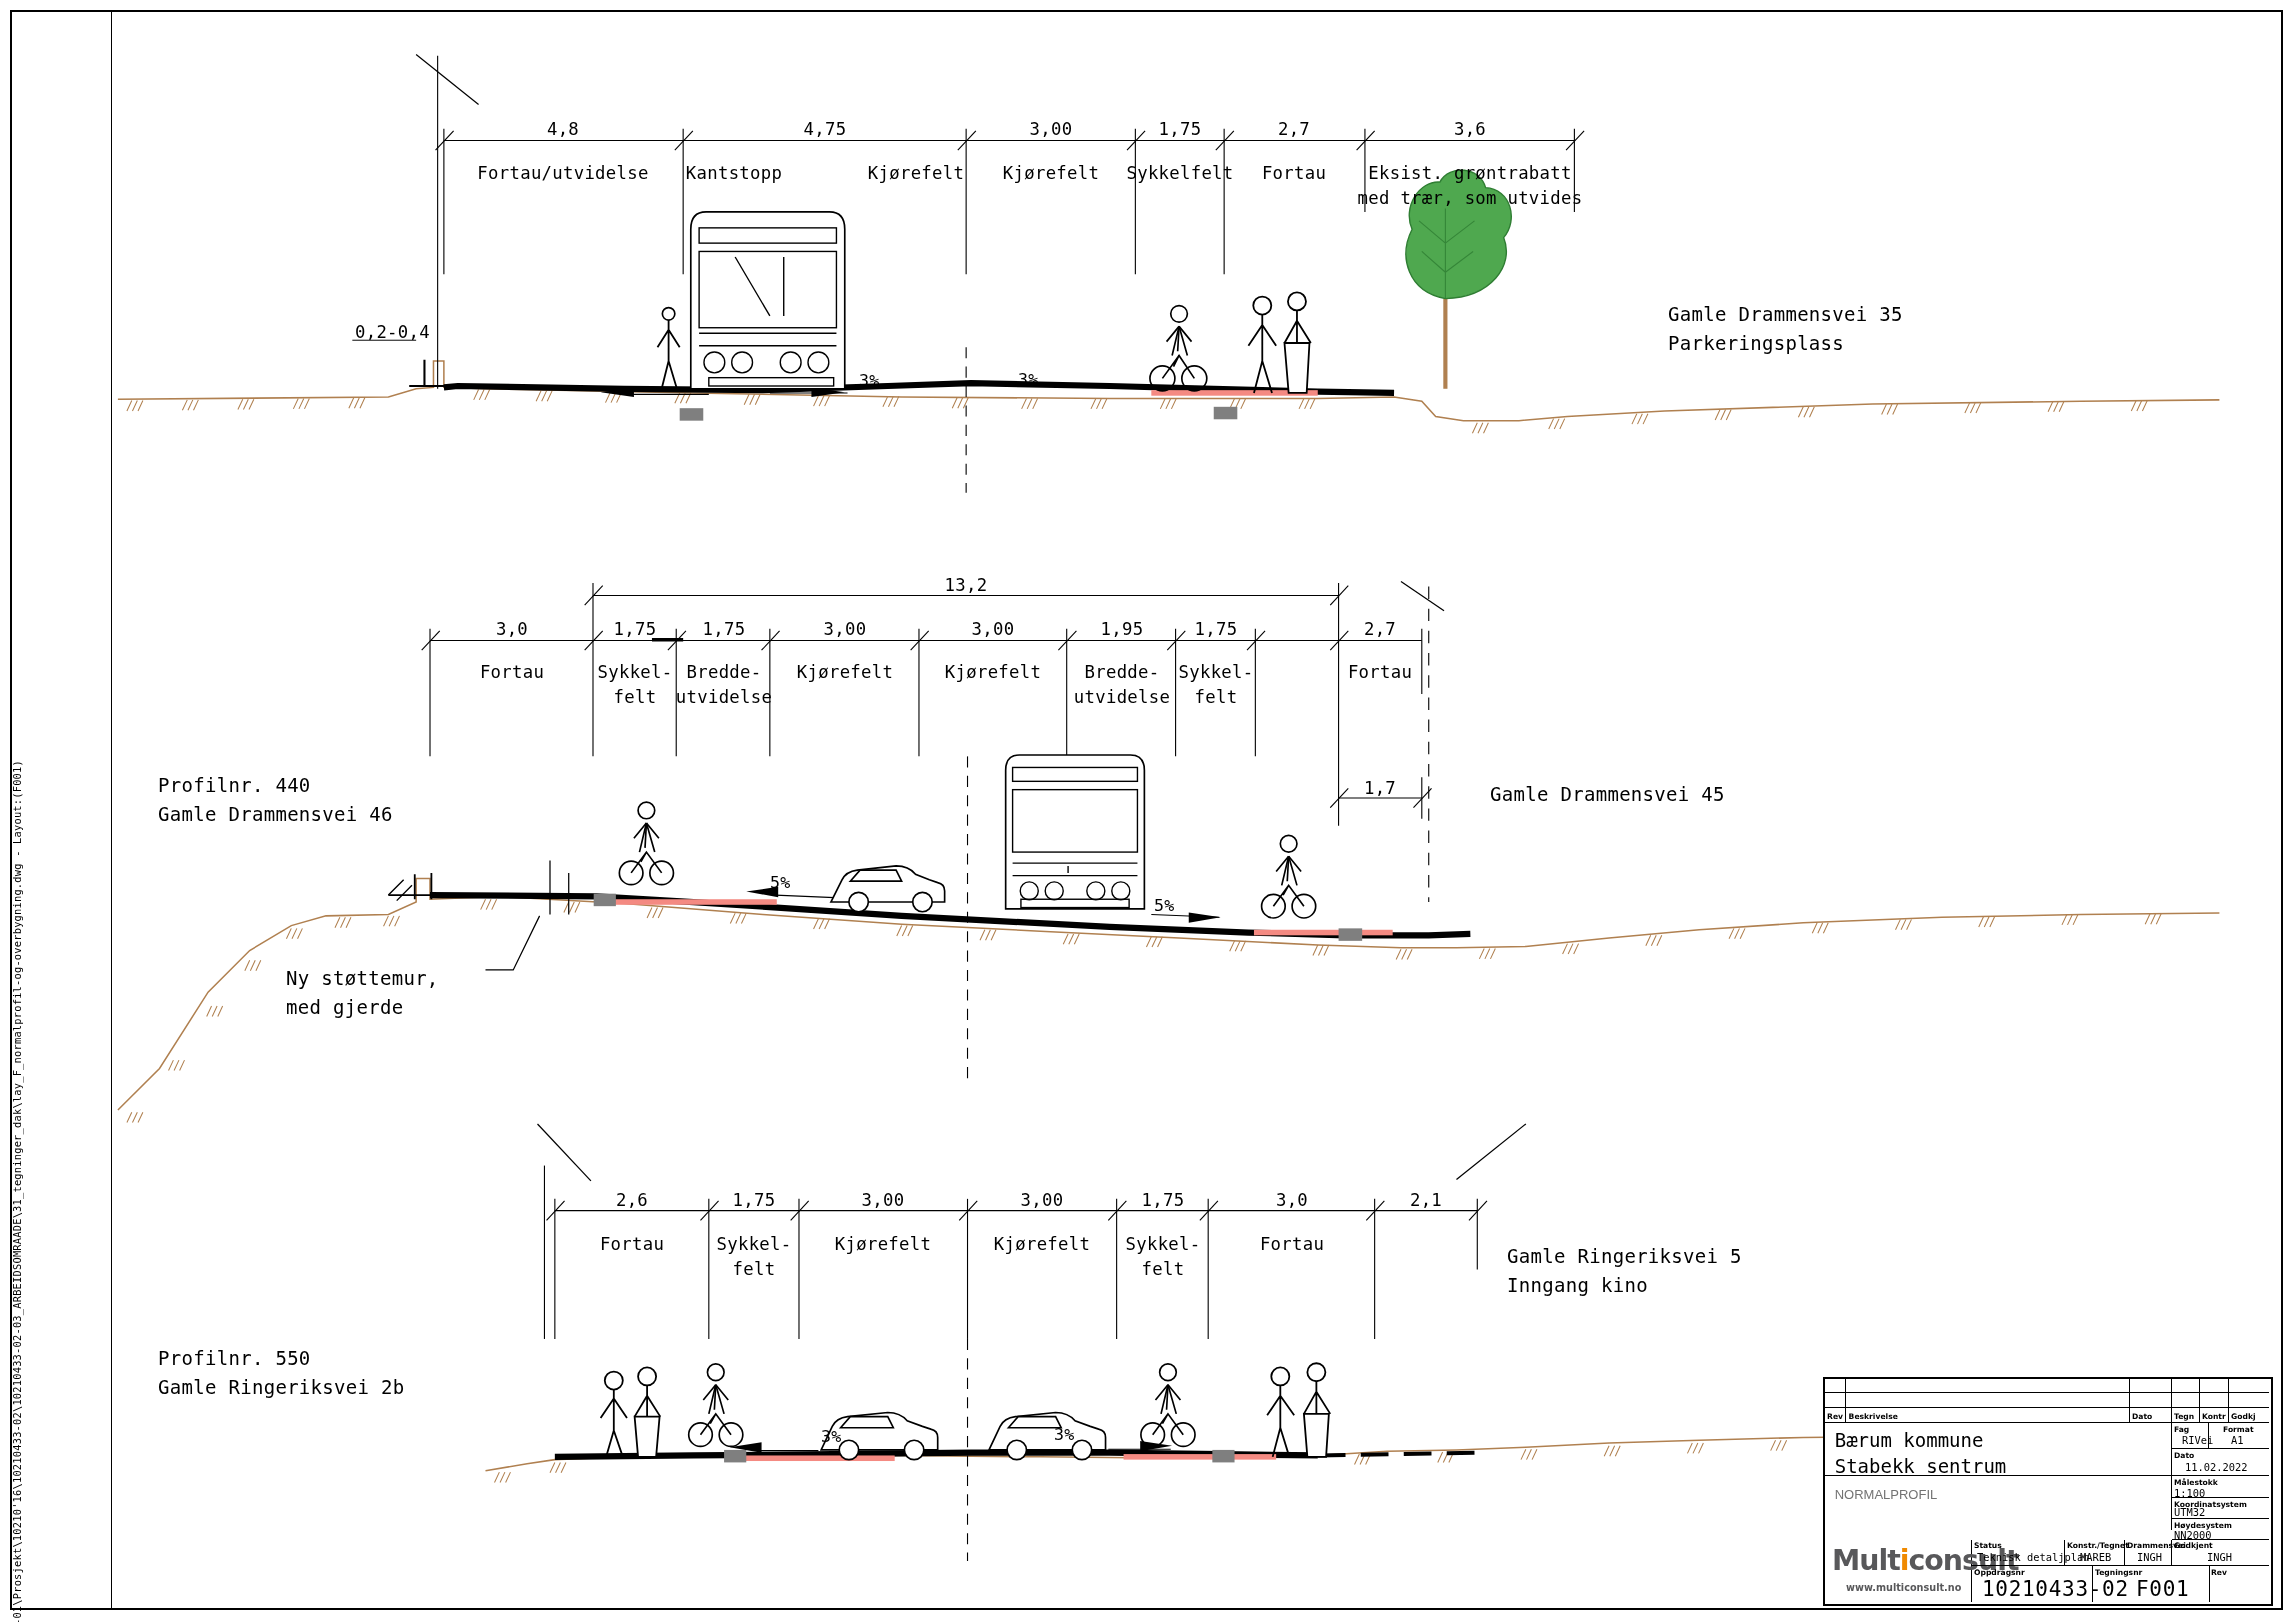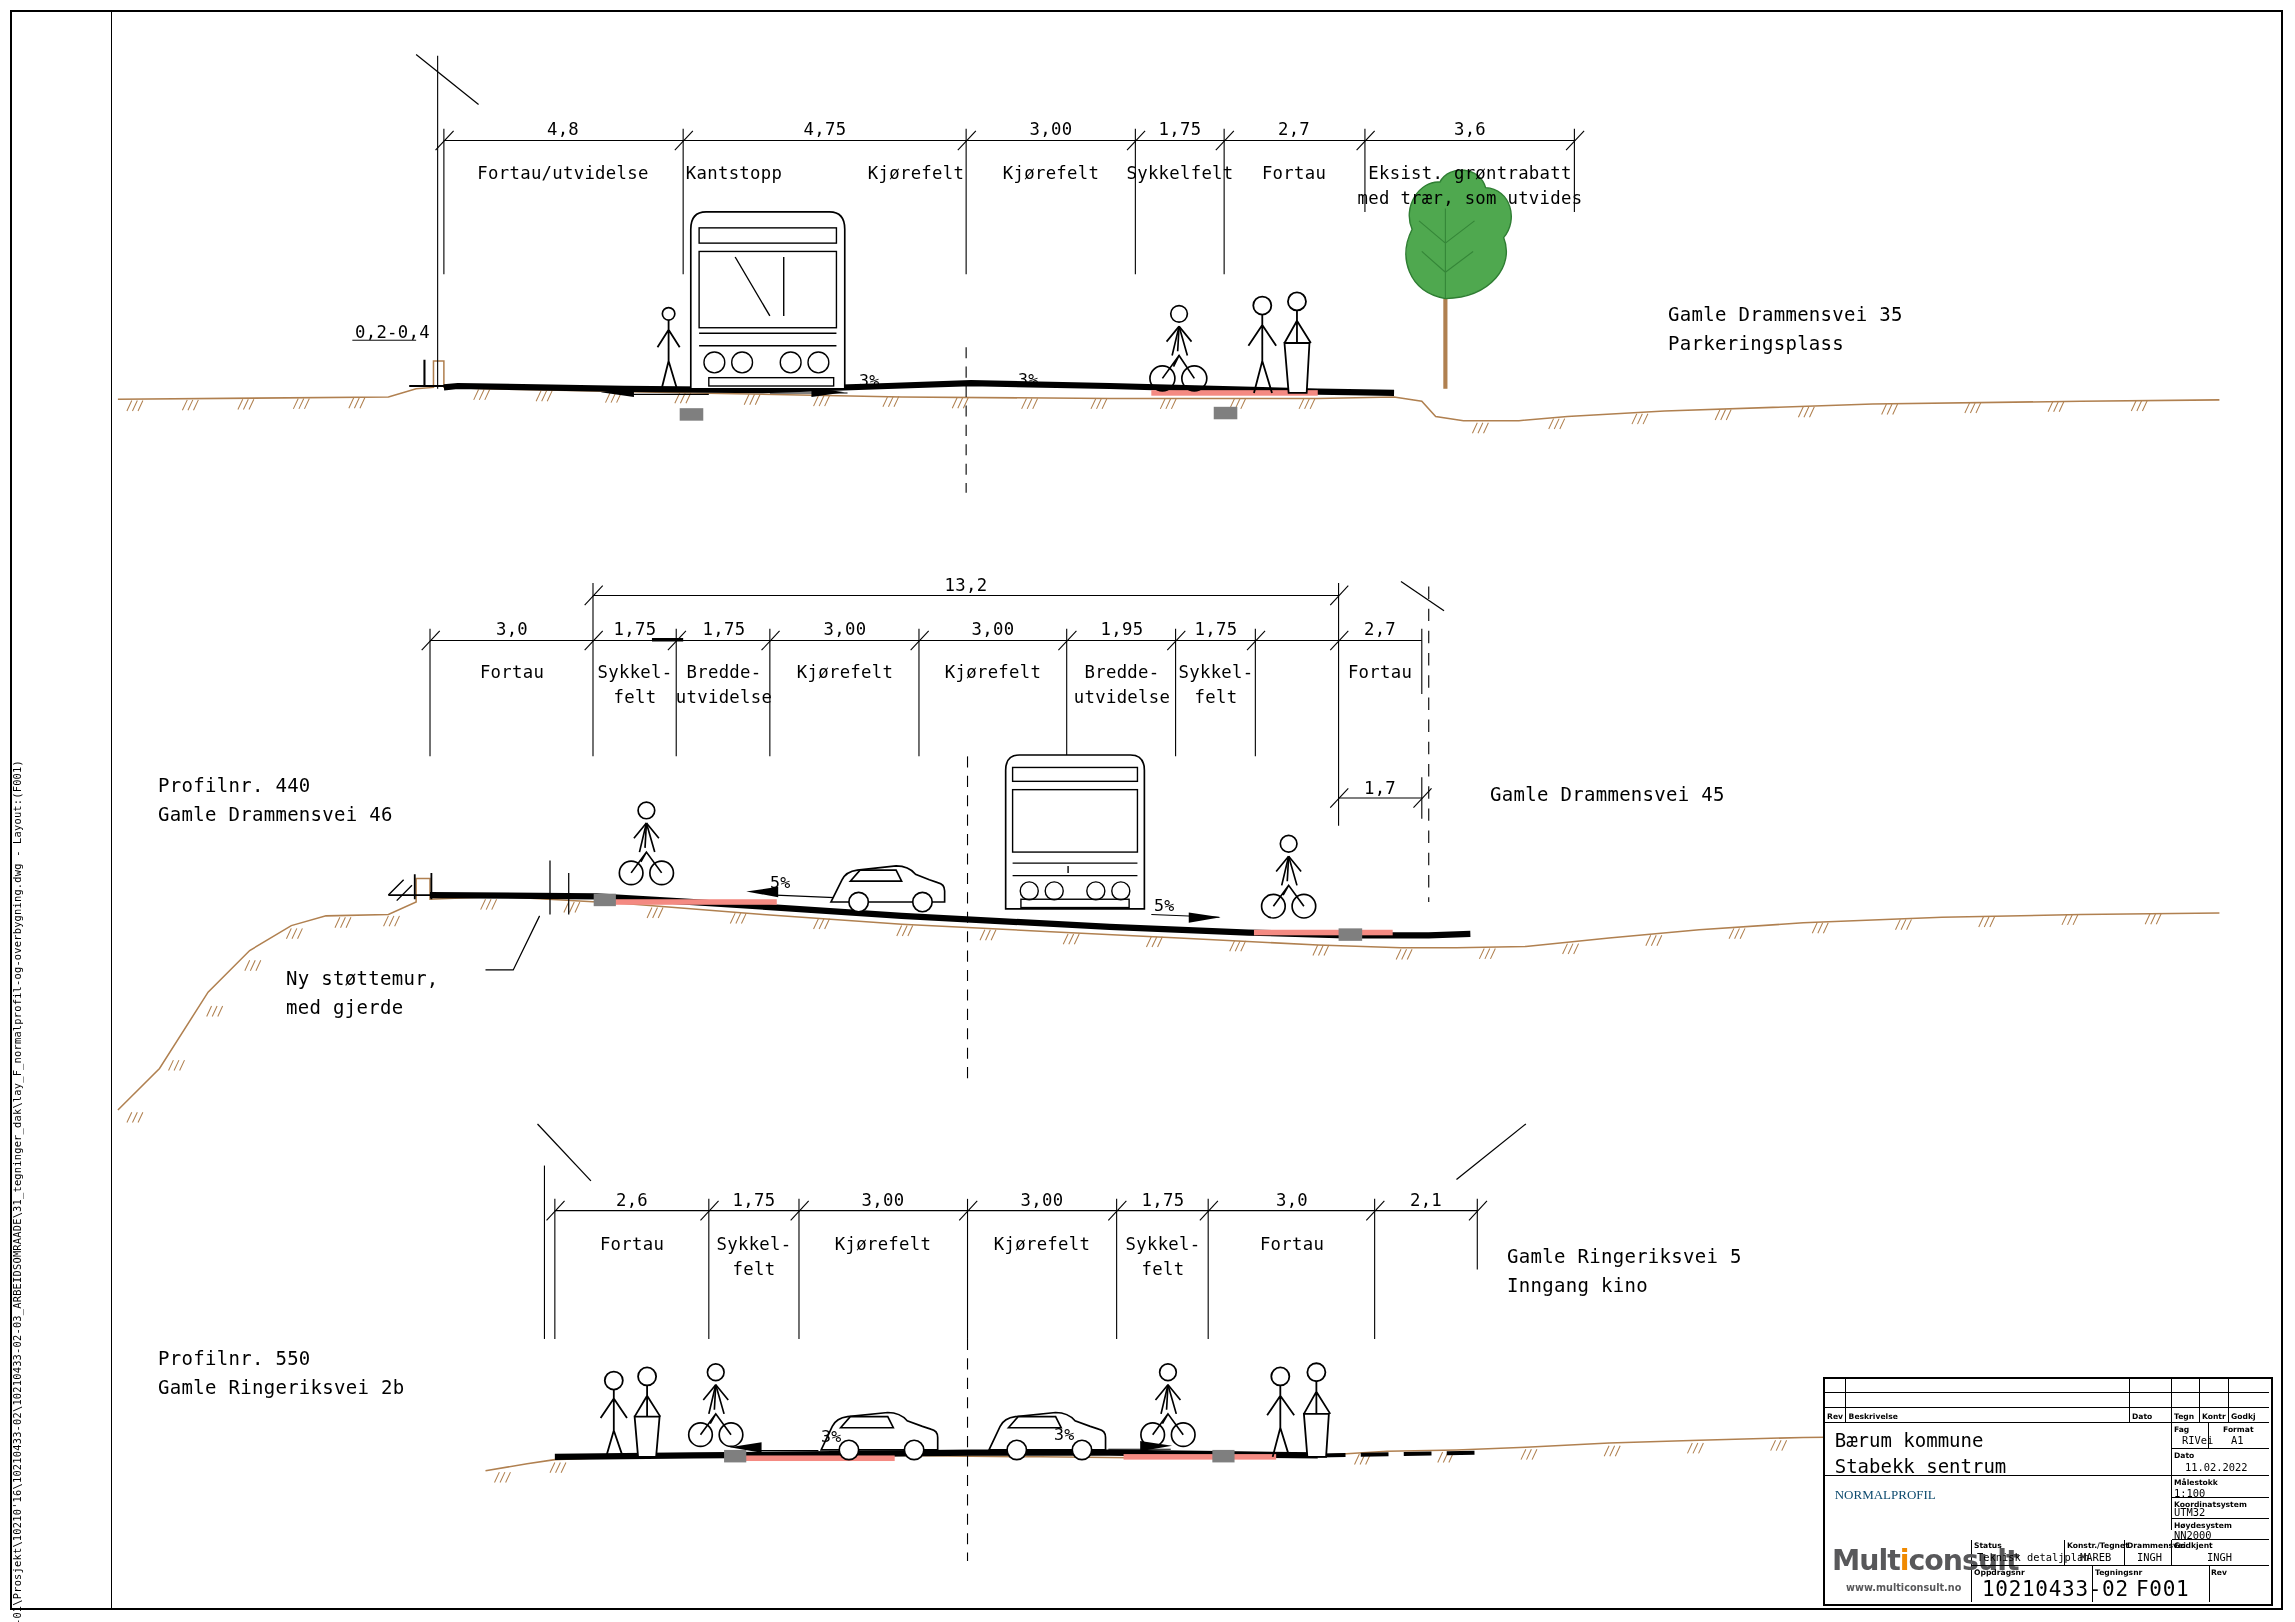--- a/index.html
+++ b/index.html
@@ -62,22 +62,22 @@
     border:2.8px solid #000;
     box-sizing:border-box;
     background:#fff;
   }
   .tb .cell{position:absolute;box-sizing:border-box;border-right:0.7px solid #000;border-bottom:0.7px solid #000;}
   .tb .lbl{
     position:absolute;font-size:7.6px;font-family:"DejaVu Sans","Liberation Sans",sans-serif;
     font-weight:bold;color:#000;letter-spacing:0px;white-space:nowrap;
   }
   .tb .val{
-    position:absolute;font-size:13px;font-family:Liberation Serif, serif;
-    color:#0c4a6e;white-space:nowrap;
+    position:absolute;font-size:13px;font-family:Liberation Sans, sans-serif;
+    color:#737373;white-space:nowrap;
   }
   .tb .valsm{
     position:absolute;font-size:10.4px;font-family:"DejaVu Sans Mono","Liberation Mono",monospace;
     color:#000;white-space:nowrap;
   }
   .tb .big{
     position:absolute;font-size:19px;font-family:"DejaVu Sans Mono","Liberation Mono",monospace;
     color:#000;white-space:nowrap;
   }
   .tb .huge{

